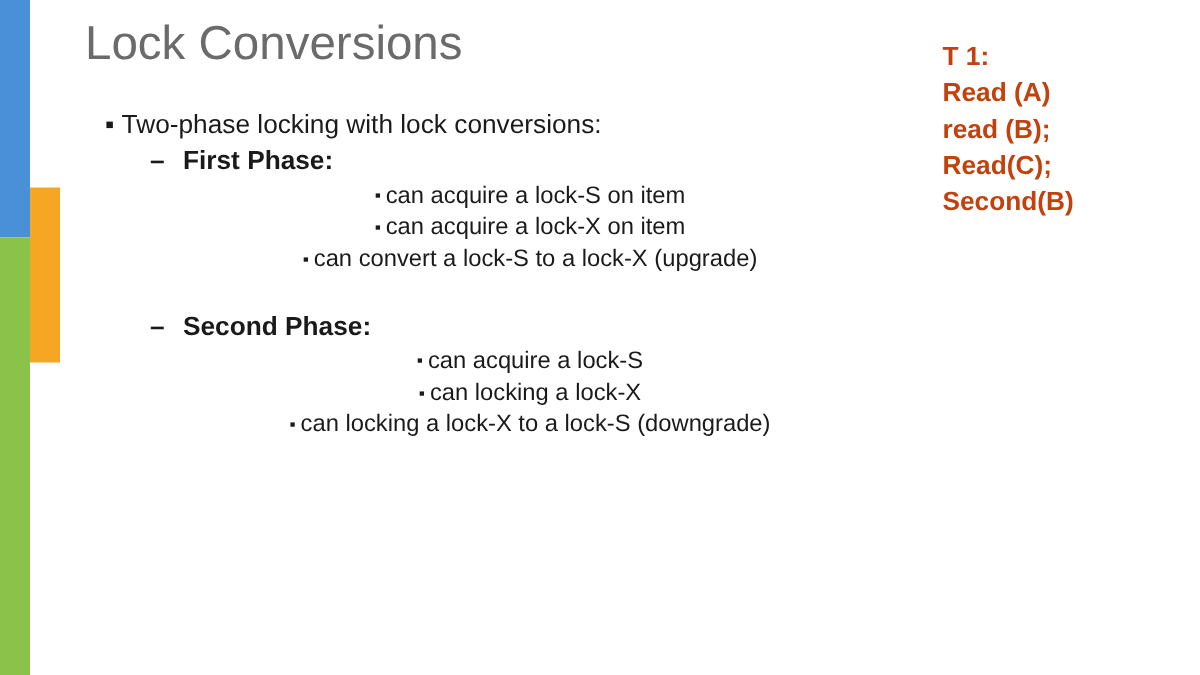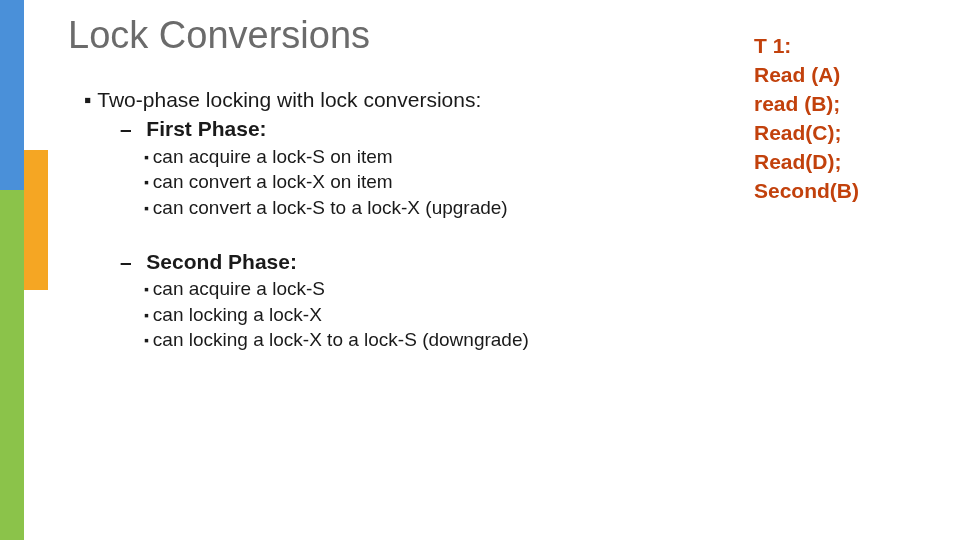--- a/index.html
+++ b/index.html
@@ -54,20 +54,21 @@
   .b1 .sq { color: #1a1a1a; }
   .sq { font-family: Arial; }
   .b2 {
     margin: 2px 0 2px 36px;
     font-weight: bold;
   }
   .b2 .dash { font-weight: bold; letter-spacing: 1px; }
   .b3 {
     margin: 1px 0 1px 60px;
     font-size: 19px;
+    text-align: center;
   }
   .b3 .sq { font-size: 14px; vertical-align: 1px; }
   .gap { height: 24px; }
   .sidebox {
     position: absolute;
     right: 36px;
     top: 32px;
     width: 170px;
     font-size: 21px;
     font-weight: bold;
@@ -94,21 +95,21 @@
     </div>
 
     <div class="b2">
       <span class="dash">–&nbsp;&nbsp;</span><span>First Phase:</span>
     </div>
 
     <div class="b3">
       <span class="sq">▪ </span><span>can acquire a lock-S on item</span>
     </div>
     <div class="b3">
-      <span class="sq">▪ </span><span>can convert a lock-X on item</span>
+      <span class="sq">▪ </span><span>can acquire a lock-X on item</span>
     </div>
     <div class="b3">
       <span class="sq">▪ </span><span>can convert a lock-S to a lock-X (upgrade)</span>
     </div>
 
     <div class="gap"></div>
 
     <div class="b2">
       <span class="dash">–&nbsp;&nbsp;</span><span>Second Phase:</span>
     </div>
@@ -123,17 +124,16 @@
       <span class="sq">▪ </span><span>can locking a lock-X to a lock-S  (downgrade)</span>
     </div>
 
   </div>
 
   <div class="sidebox">
     <div>T 1:</div>
     <div><span>Read </span><span>(A)</span></div>
     <div><span>read </span><span>(B);</span></div>
     <div class="italic">Read(C);</div>
-    <div class="italic">Read(D);</div>
     <div class="italic">Second(B)</div>
   </div>
 
 </div>
 
 </body></html>

